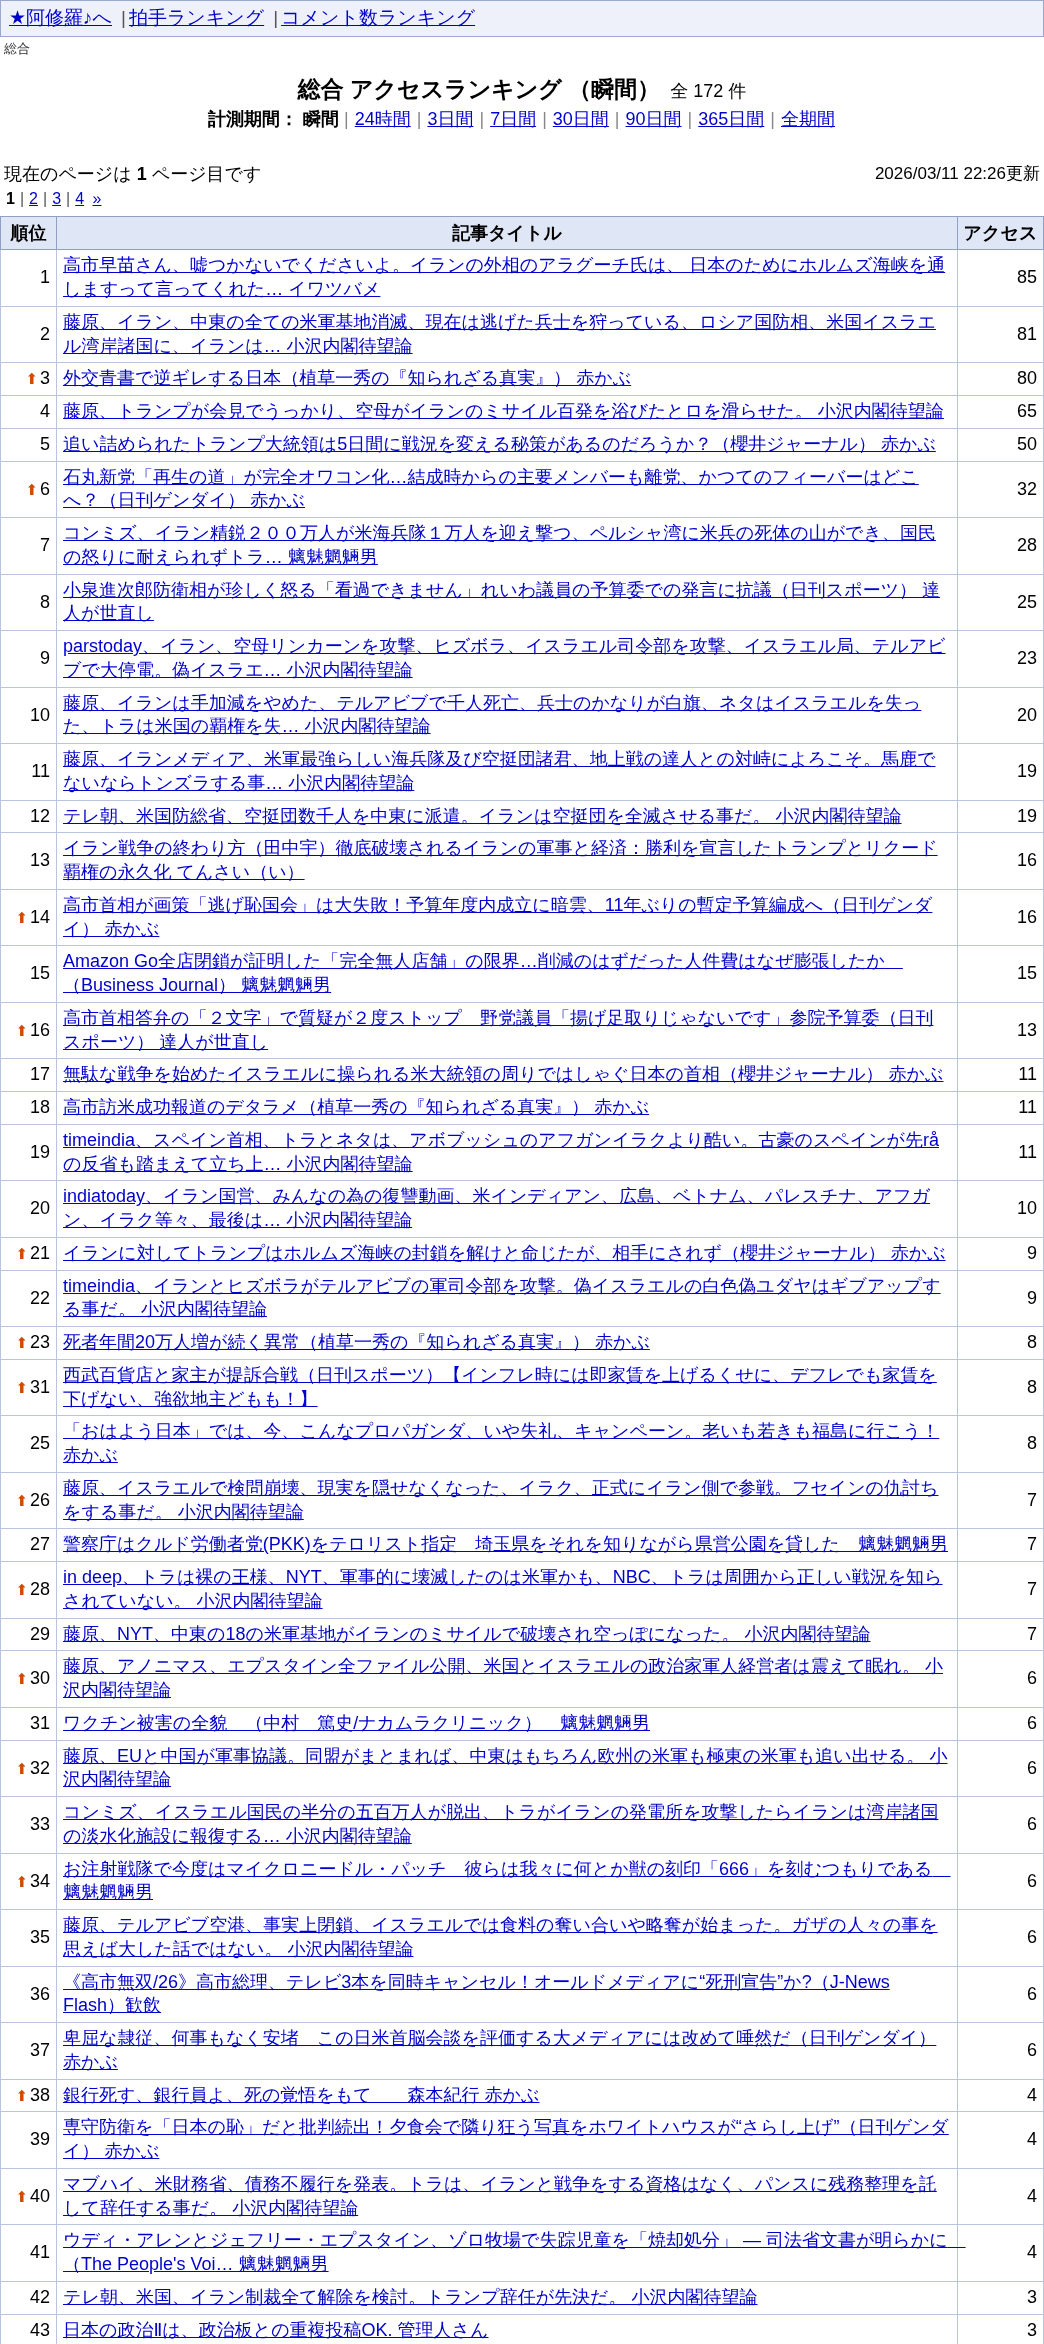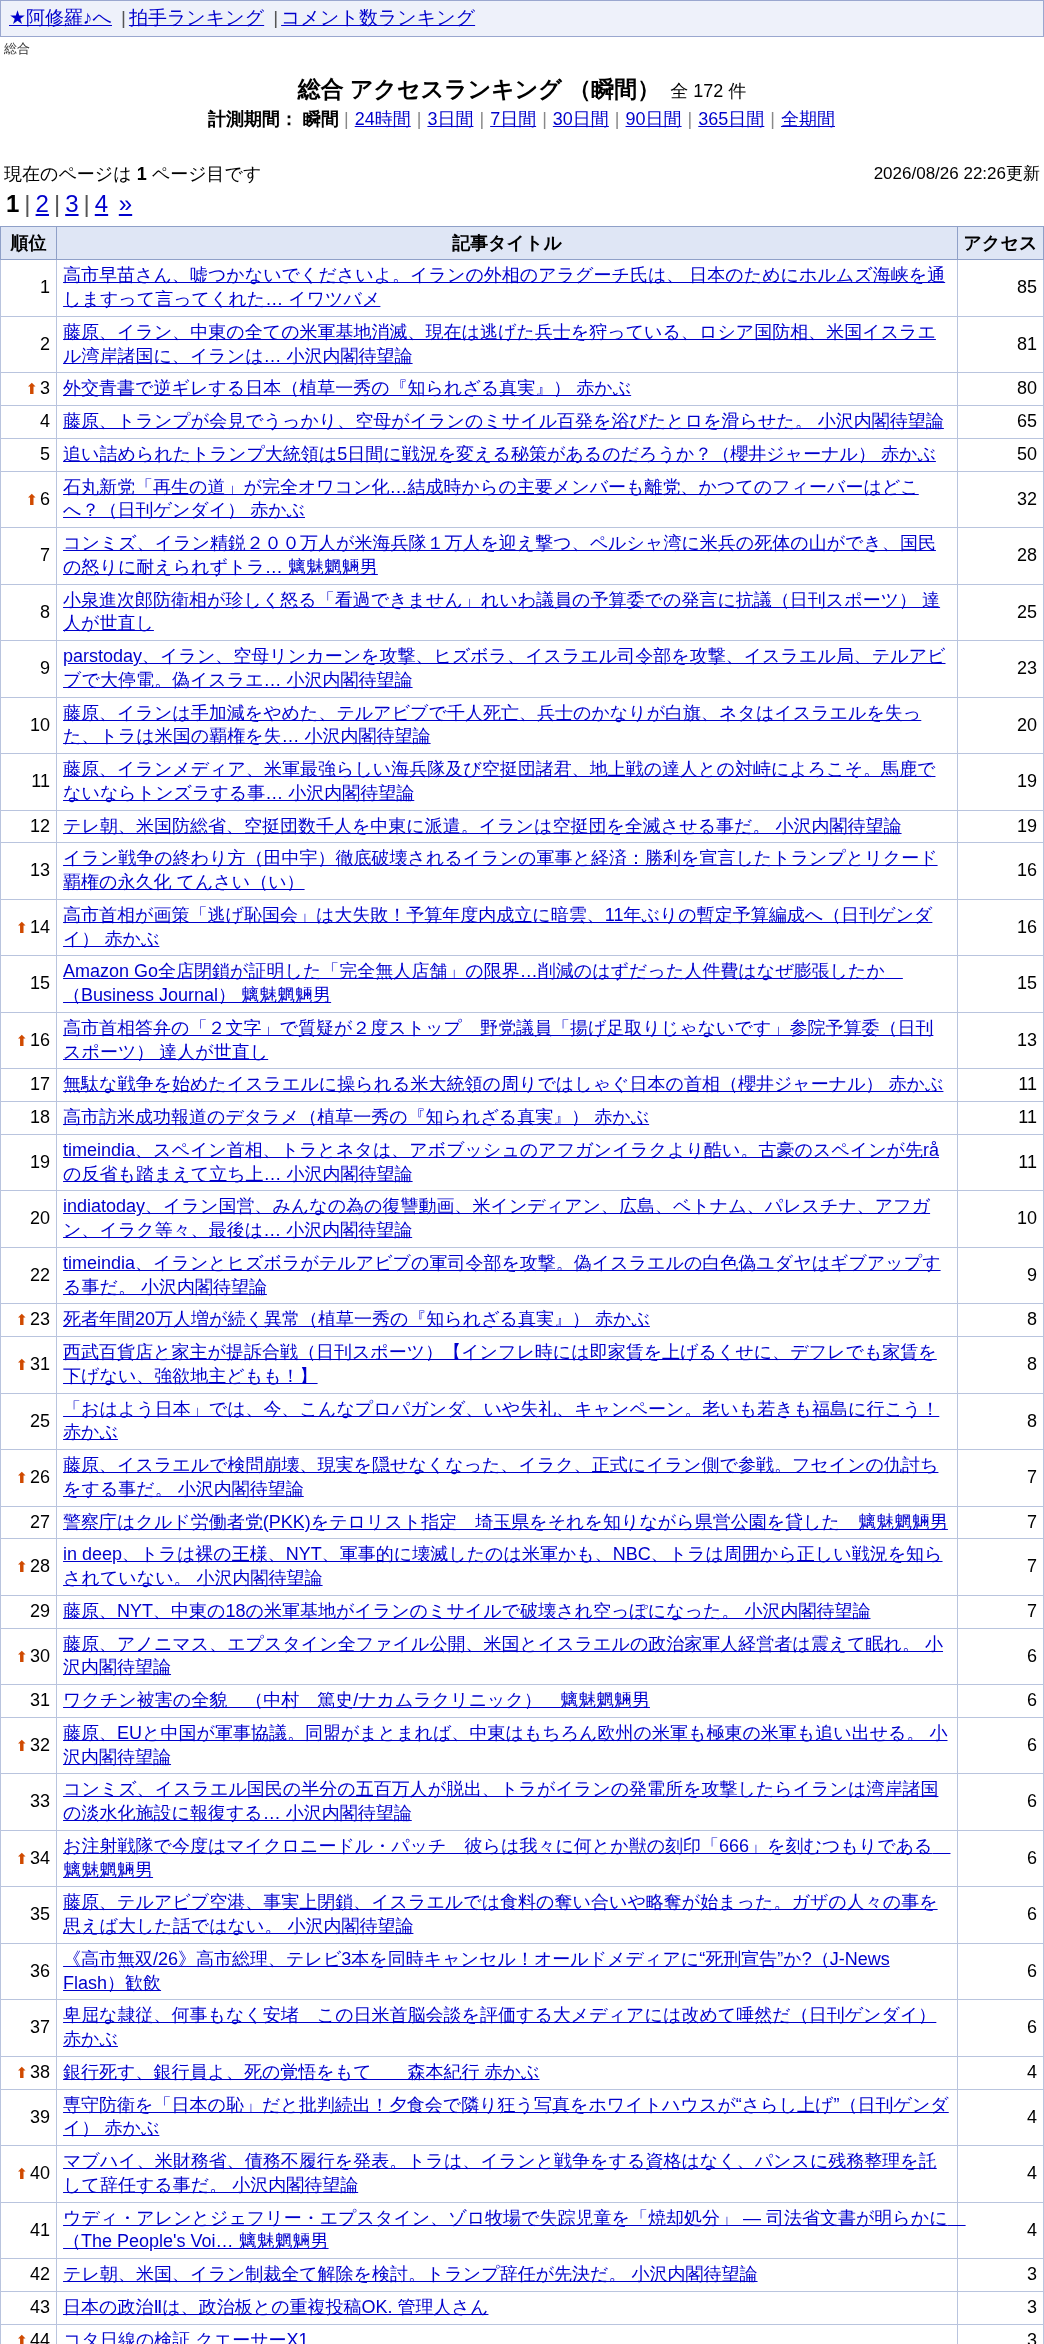--- a/index.html
+++ b/index.html
@@ -45,21 +45,21 @@
 
   .pagerow{
     display:flex;
     justify-content:space-between;
     align-items:center;
     font-size:18px;
     padding:2px 4px;
     margin-top:29px;
   }
   .pagerow .right{font-size:17px;}
-  .pagenums{font-size:24px;padding:2px 4px 8px 4px;}
+  .pagenums{font-size:16px;padding:2px 4px 8px 4px;}
   .pagenums a{margin:0 2px;}
   .pagenums .curpage{font-weight:bold;color:#000;margin:0 2px;}
 
   table.rank{
     width:1044px;
     border-collapse:collapse;
     border:1px solid #8fa0c8;
     table-layout:fixed;
   }
   table.rank th{
@@ -114,21 +114,21 @@
     <span class="lbl">計測期間：</span>
     <span class="cur">瞬間</span><span class="bar">|</span><a href="#">24時間</a><span class="bar">|</span><a href="#">3日間</a><span class="bar">|</span><a href="#">7日間</a><span class="bar">|</span><a href="#">30日間</a><span class="bar">|</span><a href="#">90日間</a><span class="bar">|</span><a href="#">365日間</a><span class="bar">|</span><a href="#">全期間</a>
   </div>
 
   <div class="pagerow">
     <div>
       <span>現在のページは</span>
       <b>1</b>
       <span>ページ目です</span>
     </div>
-    <div class="right">2026/08/26 22:26更新</div>
+    <div class="right">2026/03/11 22:26更新</div>
   </div>
 
   <div class="pagenums">
     <span class="curpage">1</span><span class="sep">|</span><a href="#">2</a><span class="sep">|</span><a href="#">3</a><span class="sep">|</span><a href="#">4</a>&nbsp;<a href="#">»</a>
   </div>
 
   <table class="rank">
     <colgroup>
         <col class="c-rank">
         <col class="c-title">
@@ -236,20 +236,25 @@
           <td class="rank"><span>19</span></td>
           <td class="title"><a href="#">timeindia、スペイン首相、トラとネタは、アボブッシュのアフガンイラクより酷い。古豪のスペインが先råの反省も踏まえて立ち上… 小沢内閣待望論</a></td>
           <td class="acc">11</td>
         </tr>
         <tr>
           <td class="rank"><span>20</span></td>
           <td class="title"><a href="#">indiatoday、イラン国営、みんなの為の復讐動画、米インディアン、広島、ベトナム、パレスチナ、アフガン、イラク等々、最後は… 小沢内閣待望論</a></td>
           <td class="acc">10</td>
         </tr>
         <tr>
+          <td class="rank"><span class="up">⬆</span><span>21</span></td>
+          <td class="title"><a href="#">イランに対してトランプはホルムズ海峡の封鎖を解けと命じたが、相手にされず（櫻井ジャーナル） 赤かぶ</a></td>
+          <td class="acc">9</td>
+        </tr>
+        <tr>
           <td class="rank"><span>22</span></td>
           <td class="title"><a href="#">timeindia、イランとヒズボラがテルアビブの軍司令部を攻撃。偽イスラエルの白色偽ユダヤはギブアップする事だ。 小沢内閣待望論</a></td>
           <td class="acc">9</td>
         </tr>
         <tr>
           <td class="rank"><span class="up">⬆</span><span>23</span></td>
           <td class="title"><a href="#">死者年間20万人増が続く異常（植草一秀の『知られざる真実』） 赤かぶ</a></td>
           <td class="acc">8</td>
         </tr>
         <tr>

